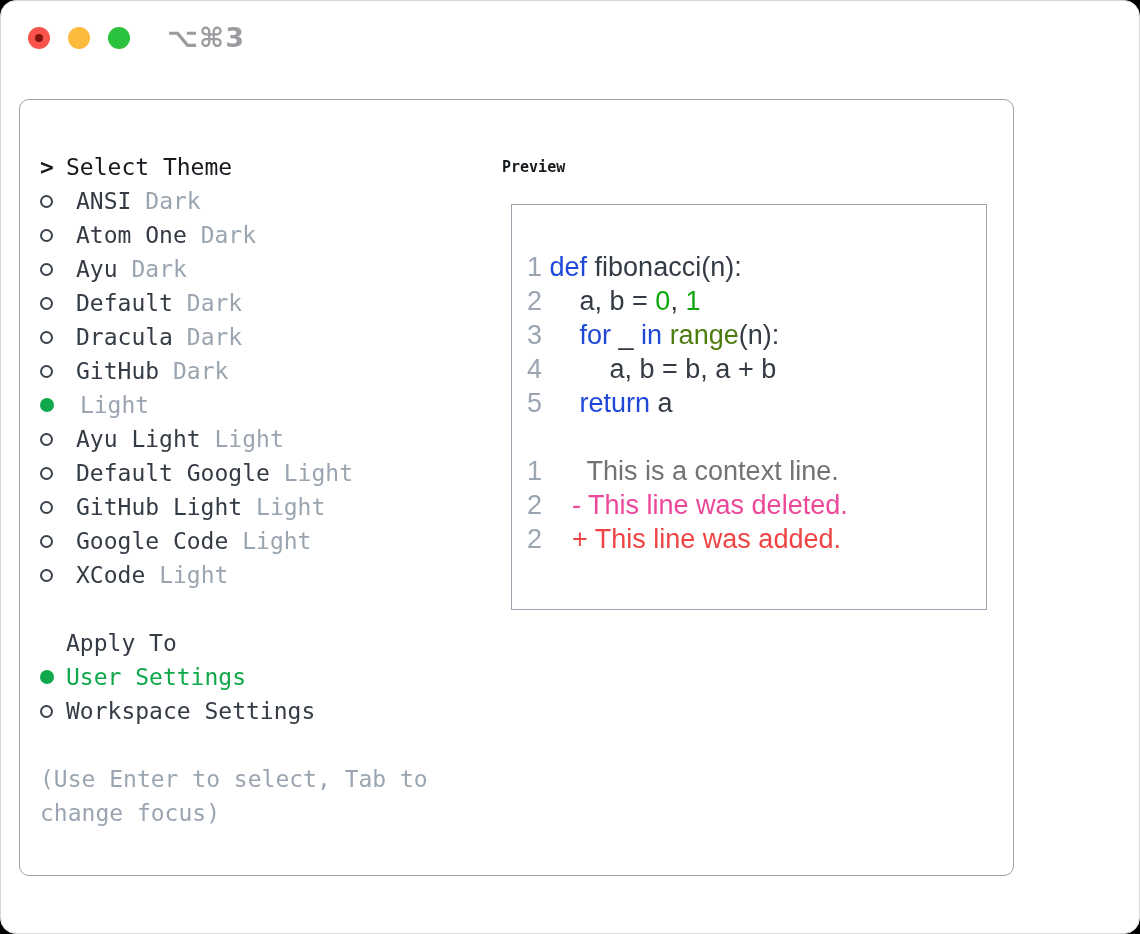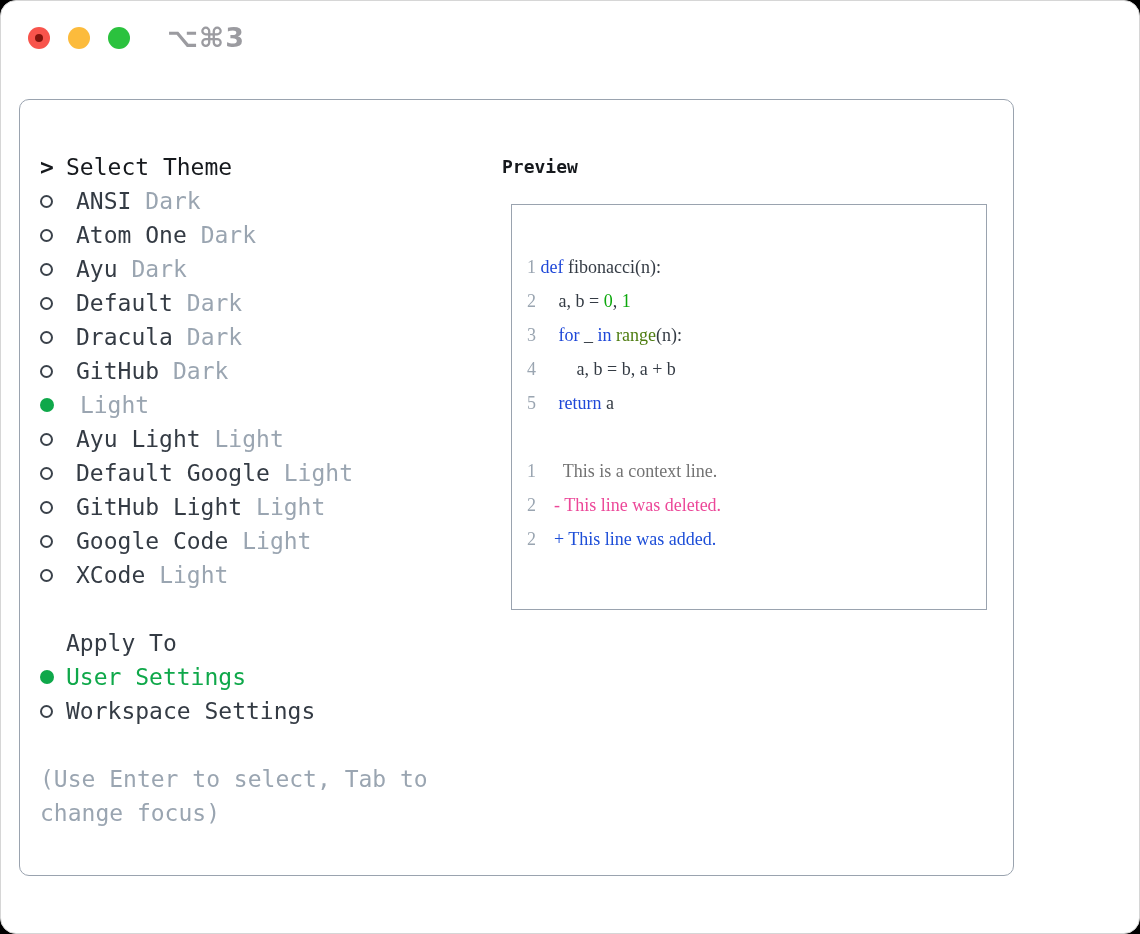--- a/index.html
+++ b/index.html
@@ -37,35 +37,35 @@
   .radio.on{border:none;background:#0fa84a;width:14px;height:14px;}
   .item-name{color:#343b44;margin-left:10px;}
   .item-name.sel{color:#0fa84a;}
   .item-suffix{color:#9aa5b1;margin-left:13.9px;}
   .opt-label{color:#343b44;}
   .opt-label.sel{color:#0fa84a;}
   .help{color:#9aa5b1;}
 
   
   .preview-title{position:absolute;left:482px;top:50px;height:34px;line-height:34px;
-                 font-size:18px;font-weight:bold;color:#16191d;}
+                 font-size:15px;font-weight:bold;color:#16191d;}
   .preview-box{position:absolute;left:491px;top:104px;width:476px;height:406px;
                box-sizing:border-box;border:1.5px solid #9aa3af;background:#fff;
                overflow:hidden;}
-  .code{margin:0;padding:45px 0 0 15px;font-family:Liberation Serif, serif;
-        font-size:18px;line-height:34px;white-space:pre;}
+  .code{margin:0;padding:45px 0 0 15px;font-family:Liberation Sans, sans-serif;
+        font-size:27px;line-height:34px;white-space:pre;}
   .code-line{height:34px;}
   .ln{color:#9aa5b1;}
   .kw{color:#1f48d8;}
   .bi{color:#4d7c0f;}
   .num{color:#0ca80c;}
   .tx{color:#343b44;}
   .ctx{color:#737373;}
   .del{color:#ec4899;}
-  .add{color:#1d4ed8;}
+  .add{color:#ef4444;}
 </style>
 </head>
 <body>
 
 <div class="stage">
   <div class="window">
 
     <div class="titlebar">
       <div class="tl red">
         <span class="dot"></span>

